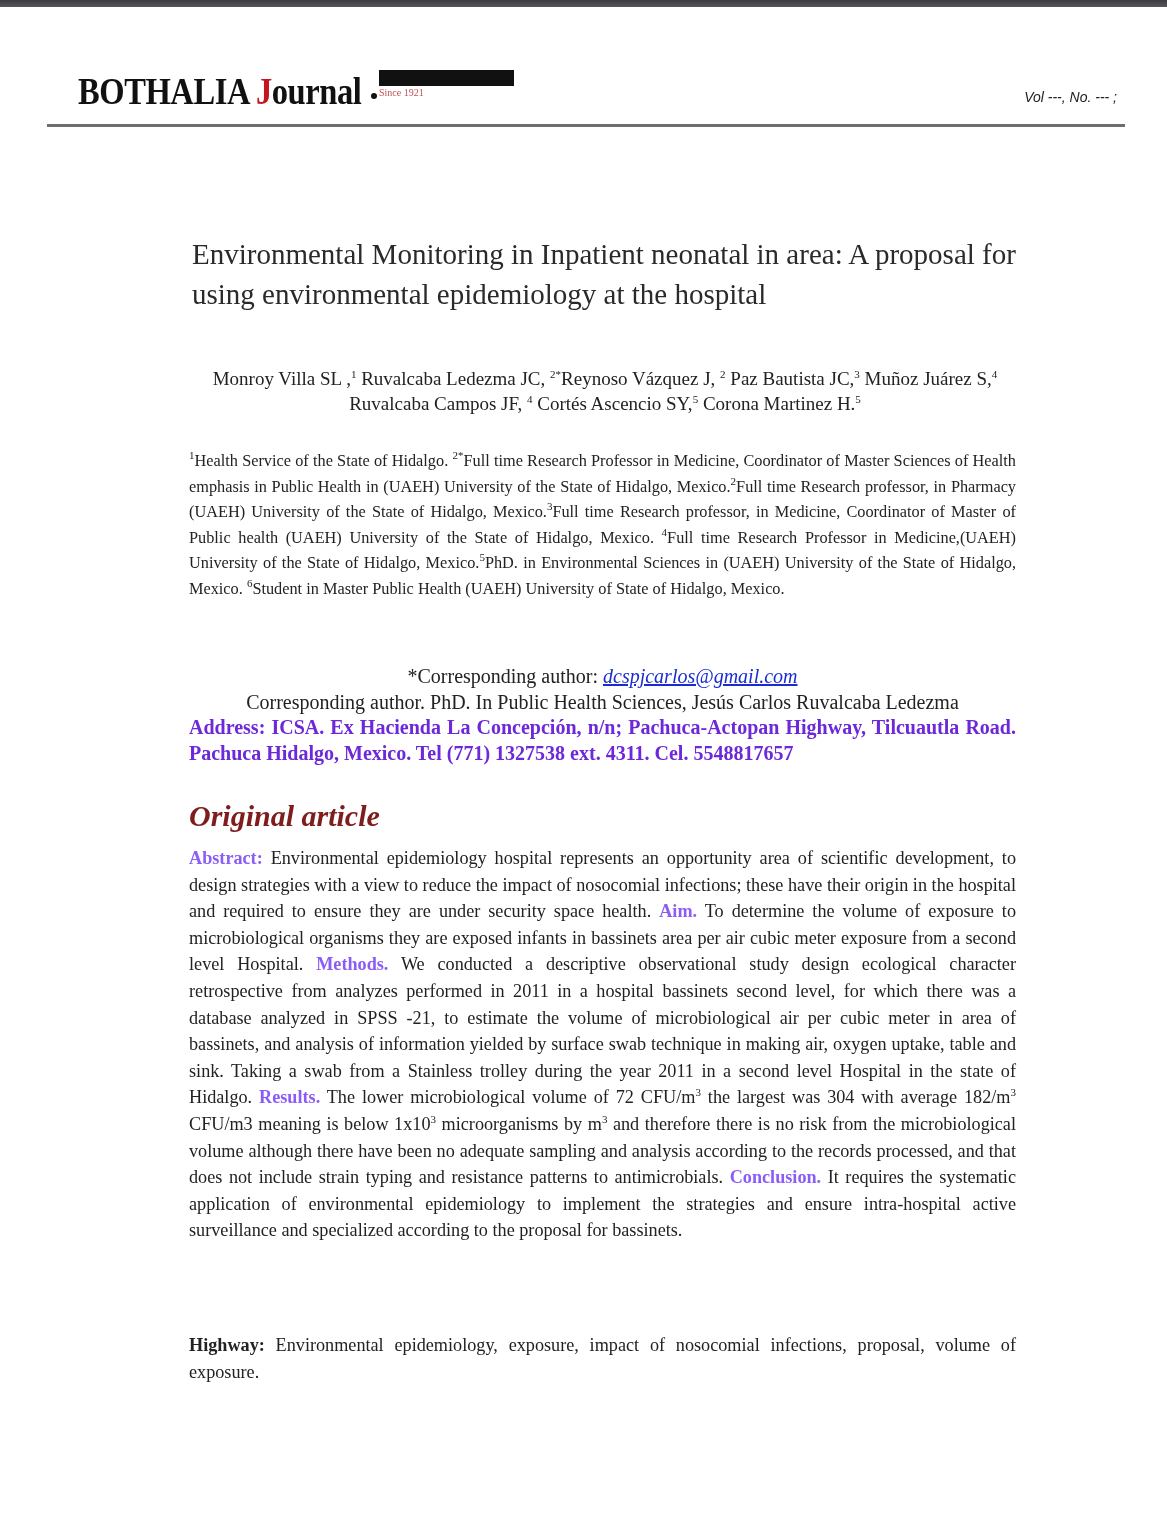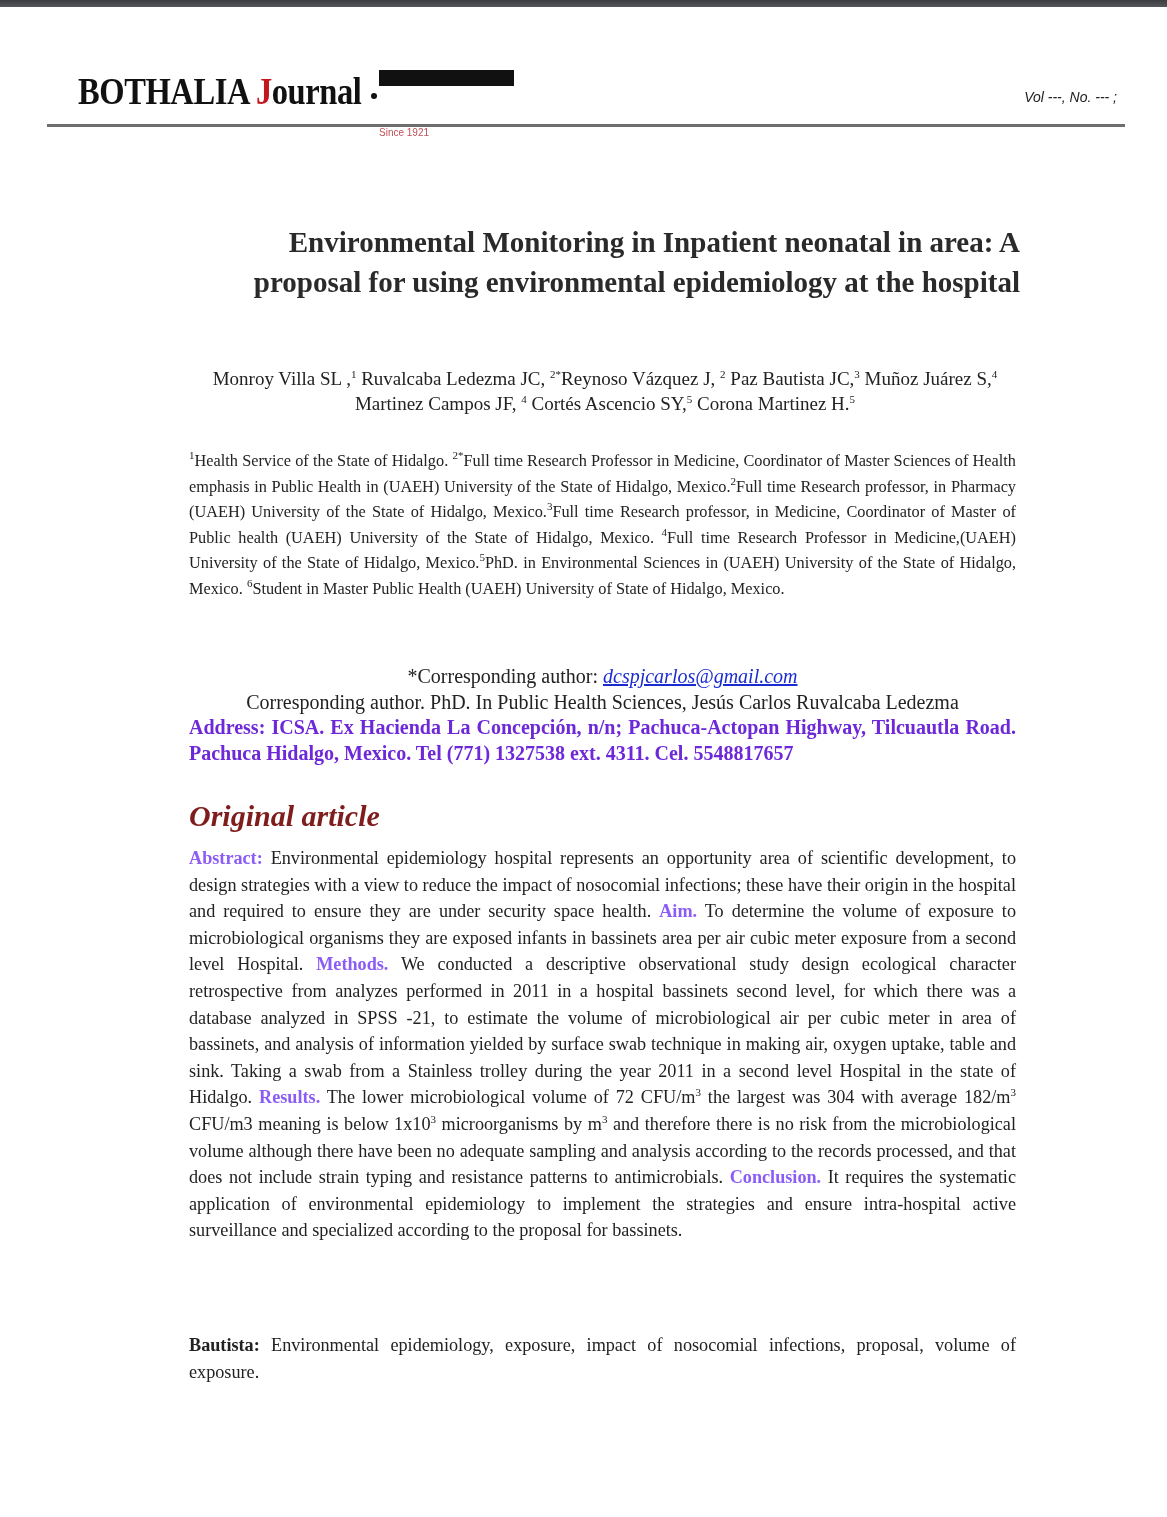--- a/index.html
+++ b/index.html
@@ -28,34 +28,34 @@
       position: absolute; left: 293px; top: 6px; width: 143px; height: 28px;
     }
     .brand-bar {
       position: absolute; left: 8px; top: 0; width: 135px; height: 16px; background: #111;
     }
     .brand-dot {
       position: absolute; left: 0; top: 23px; width: 6px; height: 6px; border-radius: 50%; background: #111;
     }
     .brand-since {
       position: absolute; left: 8px; top: 17px; font-size: 10px; color: #c0505a;
-      font-family: Liberation Sans, sans-serif; white-space: nowrap; margin-top: 40px;
+      font-family: Liberation Serif, serif; white-space: nowrap;
     }
     .vol-info {
       position: absolute; right: 50px; top: 89px;
       font-family: "Liberation Sans", "DejaVu Sans", sans-serif;
       font-style: italic; font-size: 14px; color: #222;
     }
     .header-rule {
       position: absolute; left: 47px; top: 124px; width: 1078px; height: 3px; background: #6e6e6e;
     }
     .paper-title {
       position: absolute; left: 180px; top: 222px; width: 840px;
-      text-align: right; font-weight: bold; font-size: 29px; line-height: 40px;
-      color: #2a2a2a; margin: 0;
+      text-align: left; font-weight: normal; font-size: 29px; line-height: 40px;
+      color: #2a2a2a; margin: 12px;
     }
     .authors {
       position: absolute; left: 180px; top: 366px; width: 850px;
       text-align: center; font-size: 19px; line-height: 25px; color: #222;
     }
     sup { font-size: 11px; line-height: 0; vertical-align: 7px; }
     .affiliations {
       position: absolute; left: 189px; top: 448px; width: 827px;
       text-align: justify; font-size: 16.3px; line-height: 25.5px; color: #222;
     }
@@ -92,21 +92,21 @@
       <span class="brand-since">Since 1921</span>
     </div>
   </div>
   <div class="vol-info">Vol ---, No. --- ;</div>
   <div class="header-rule"></div>
 </header>
 
 <h1 class="paper-title">Environmental Monitoring in Inpatient neonatal in area: A proposal for using environmental epidemiology at the hospital</h1>
 
 <div class="authors">
-  <span>Monroy Villa SL ,</span><sup>1</sup><span> Ruvalcaba Ledezma JC, </span><sup>2*</sup><span>Reynoso Vázquez J, </span><sup>2</sup><span> Paz Bautista JC,</span><sup>3</sup><span> Muñoz Juárez S,</span><sup>4</sup><span> Martinez Campos JF, </span><sup>4</sup><span> Cortés Ascencio SY,</span><sup>5</sup><span> Corona Martinez H.</span><sup>5</sup>
+  <span>Monroy Villa SL ,</span><sup>1</sup><span> Ruvalcaba Ledezma JC, </span><sup>2*</sup><span>Reynoso Vázquez J, </span><sup>2</sup><span> Paz Bautista JC,</span><sup>3</sup><span> Muñoz Juárez S,</span><sup>4</sup><span> Ruvalcaba Campos JF, </span><sup>4</sup><span> Cortés Ascencio SY,</span><sup>5</sup><span> Corona Martinez H.</span><sup>5</sup>
 </div>
 
 <div class="affiliations">
   <sup>1</sup><span>Health Service of the State of Hidalgo. </span><sup>2*</sup><span>Full time Research Professor in Medicine, Coordinator of Master Sciences of Health emphasis in Public Health in (UAEH) University of the State of Hidalgo, Mexico.</span><sup>2</sup><span>Full time Research professor, in Pharmacy (UAEH) University of the State of Hidalgo, Mexico.</span><sup>3</sup><span>Full time Research professor, in Medicine, Coordinator of Master of Public health (UAEH) University of the State of Hidalgo, Mexico. </span><sup>4</sup><span>Full time Research Professor in Medicine,(UAEH) University of the State of Hidalgo, Mexico.</span><sup>5</sup><span>PhD. in Environmental Sciences in (UAEH) University of the State of Hidalgo, Mexico. </span><sup>6</sup><span>Student in Master Public Health (UAEH) University of State of Hidalgo, Mexico.</span>
 </div>
 
 <div class="corr">
   <div class="corr-line">
     <span>*Corresponding author: </span><a class="corr-email">dcspjcarlos@gmail.com</a>
   </div>
@@ -114,14 +114,14 @@
   <div class="corr-address">Address: ICSA. Ex Hacienda La Concepción, n/n; Pachuca-Actopan Highway, Tilcuautla Road. Pachuca Hidalgo, Mexico. Tel (771) 1327538 ext. 4311. Cel. 5548817657</div>
 </div>
 
 <h2 class="section-heading">Original article</h2>
 
 <div class="abstract">
   <b>Abstract:</b><span> Environmental epidemiology hospital represents an opportunity area of scientific development, to design strategies with a view to reduce the impact of nosocomial infections; these have their origin in the hospital and required to ensure they are under security space health. </span><b>Aim.</b><span> To determine the volume of exposure to microbiological organisms they are exposed infants in bassinets area per air cubic meter exposure from a second level Hospital. </span><b>Methods.</b><span> We conducted a descriptive observational study design ecological character retrospective from analyzes performed in 2011 in a hospital bassinets second level, for which there was a database analyzed in SPSS -21, to estimate the volume of microbiological air per cubic meter in area of bassinets, and analysis of information yielded by surface swab technique in making air, oxygen uptake, table and sink. Taking a swab from a Stainless trolley during the year 2011 in a second level Hospital in the state of Hidalgo. </span><b>Results.</b><span> The lower microbiological volume of 72 CFU/m</span><sup>3</sup><span> the largest was 304 with average 182/m</span><sup>3</sup><span> CFU/m3 meaning is below 1x10</span><sup>3</sup><span> microorganisms by m</span><sup>3</sup><span> and therefore there is no risk from the microbiological volume although there have been no adequate sampling and analysis according to the records processed, and that does not include strain typing and resistance patterns to antimicrobials. </span><b>Conclusion.</b><span> It requires the systematic application of environmental epidemiology to implement the strategies and ensure intra-hospital active surveillance and specialized according to the proposal for bassinets.</span>
 </div>
 
 <div class="keywords">
-  <b>Bautista:</b><span> Environmental epidemiology, exposure, impact of nosocomial infections, proposal, volume of exposure.</span>
+  <b>Highway:</b><span> Environmental epidemiology, exposure, impact of nosocomial infections, proposal, volume of exposure.</span>
 </div>
 
 </body></html>

